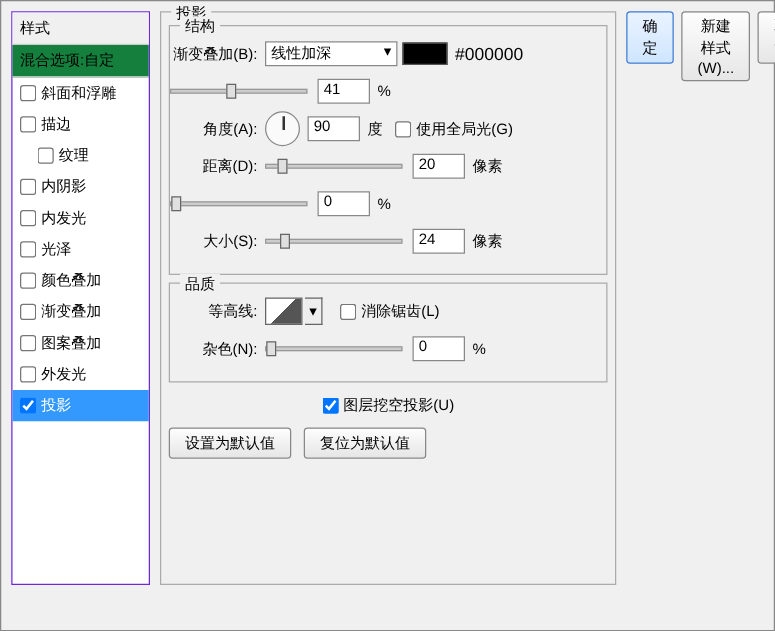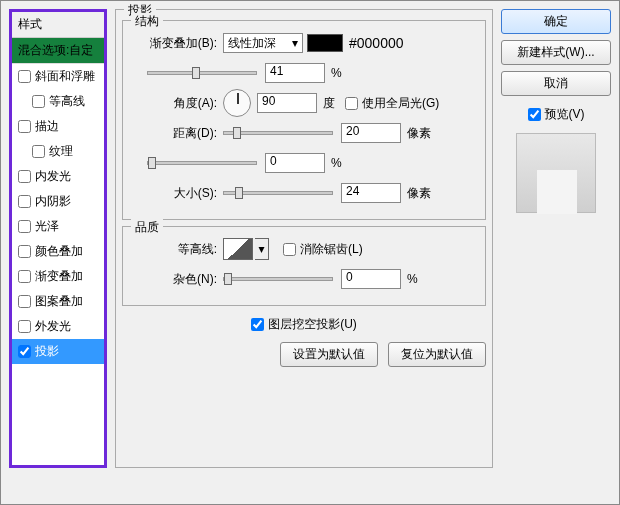--- a/index.html
+++ b/index.html
@@ -2,87 +2,83 @@
 <html><head>
 <meta charset="utf-8">
 <style>
 *{box-sizing:border-box;margin:0;padding:0;font-family:"Microsoft YaHei",SimSun,sans-serif;font-size:12px}
 body{background:#a8c8d8}
 .window{width:620px;height:505px;background:#f0f0f0;border:1px solid #888;position:relative}
 .titlebar{height:28px;background:linear-gradient(#fff,#e8e8e8);border-bottom:1px solid #ccc;display:flex;align-items:center;padding-left:8px}
 .titlebar-title{flex:1}
 .close-btn{width:46px;height:20px;background:linear-gradient(#e07070,#c83030);border:1px solid #a02020;border-radius:0 0 3px 3px;display:flex;align-items:center;justify-content:center;color:#fff;margin-right:4px;margin-top:-8px;cursor:pointer}
 .content{display:flex;padding:8px;gap:8px;height:calc(100% - 28px)}
-.left-panel{width:98px;border:3px solid #6d28d9;background:#fff}
+.left-panel{width:111px;border:1px solid #6d28d9;background:#fff}
 .left-header{background:#f0f0f0;border-bottom:1px solid #ccc;padding:4px 6px}
 .left-sub{background:#15803d;border-bottom:1px solid #ddd;padding:4px 6px}
 .style-list{}
 .style-item{padding:4px 6px;display:flex;gap:4px;cursor:pointer}
 .style-item.sub{padding-left:20px}
 .style-item.sel{background:#3399ff;color:#fff}
 .style-item input[type=checkbox]{margin:0}
 .mid-panel{flex:1;position:relative}
-.fieldset{border:1px solid #aaa;padding:10px 24px 8px;margin-bottom:6px;position:relative}
+.fieldset{border:1px solid #aaa;padding:10px 0 8px;margin-bottom:6px;position:relative}
 .legend{position:absolute;top:-8px;left:8px;background:#f0f0f0;padding:0 4px}
 .row{display:flex;align-items:center;margin-bottom:6px;height:24px}
 .row-label{width:76px;text-align:right;padding-right:6px}
-.combo{width:80px;height:20px;border:1px solid #888;background:#fff;display:flex;align-items:center;padding:0 4px;justify-content:space-between}
+.combo{width:106px;height:20px;border:1px solid #888;background:#fff;display:flex;padding:0 4px;justify-content:space-between}
 .swatch{width:36px;height:18px;border:1px solid #555;margin-left:4px}
 .hex{margin-left:6px;font-size:14px}
 .slider{width:110px;height:4px;background:#ccc;border:1px solid #999;position:relative;margin-right:8px}
 .thumb{position:absolute;top:-5px;width:8px;height:12px;background:#e0e0e0;border:1px solid #666}
-.numfield{width:60px;height:20px;border:1px solid #888;background:#fff;text-align:left;padding:0 4px}
+.numfield{width:42px;height:20px;border:1px solid #888;background:#fff;text-align:left;padding:0 4px}
 .unit{margin-left:6px}
 .dial{width:28px;height:28px;border:1px solid #888;border-radius:50%;background:#fafafa;position:relative;margin-right:6px}
 .dial-hand{position:absolute;width:2px;height:11px;background:#333;left:13px;top:3px;transform-origin:50% 11px}
 .chk{display:flex;align-items:center;gap:4px}
 .contour-sw{width:30px;height:22px;border:1px solid #666;background:linear-gradient(135deg,#fff 0%,#fff 50%,#555 50%,#555 100%);margin-right:2px}
 .mini-drop{width:14px;height:22px;border:1px solid #666;border-left:none;display:flex;align-items:center;justify-content:center;background:#eee}
-.btn-row{display:flex;gap:10px;justify-content:flex-end;margin-top:6px}
+.btn-row{display:flex;gap:10px;justify-content:flex-start;margin-top:6px}
 .btn{border:1px solid #888;background:linear-gradient(#fdfdfd,#e6e6e6);padding:3px 12px;border-radius:3px;cursor:pointer}
-.right-panel{width:110px;display:flex;flex-direction:column;gap:6px;align-items:center}
+.right-panel{width:110px;display:flex;flex-direction:row;gap:6px;align-items:flex-start}
 .right-panel .btn{width:100%;text-align:center}
 .btn.primary{border:1px solid #3a7bd5;background:linear-gradient(#eaf3ff,#cfe6ff)}
 .preview-box{width:80px;height:80px;background:linear-gradient(#e8e8e8,#cfcfcf);border:1px solid #bbb;margin:4px auto;position:relative}
 .preview-inner{position:absolute;left:20px;top:36px;width:40px;height:44px;background:#f4f4f4}
 .section-title{position:absolute;top:-8px;left:8px;background:#f0f0f0;padding:0 4px}
 .outer-fieldset{border:1px solid #aaa;position:relative;padding:10px 6px 6px;height:100%}
 </style>
 </head>
 <body>
 
 <div class="window">
   <div class="content">
     <div class="left-panel">
       <div class="left-header">样式</div>
       <div class="left-sub">混合选项:自定</div>
       <div class="style-list" id="style-list">
           <div class="style-item">
             <input type="checkbox" style="">
             <span>斜面和浮雕</span>
           </div>
+          <div class="style-item">
+            <input type="checkbox" style="">
+            <span>描边</span>
+          </div>
           <div class="style-item sub">
             <input type="checkbox" style="">
-            <span>等高线</span>
-          </div>
-          <div class="style-item">
-            <input type="checkbox" style="">
-            <span>描边</span>
-          </div>
-          <div class="style-item sub">
-            <input type="checkbox" style="">
             <span>纹理</span>
           </div>
           <div class="style-item">
             <input type="checkbox" style="">
+            <span>内阴影</span>
+          </div>
+          <div class="style-item">
+            <input type="checkbox" style="">
             <span>内发光</span>
-          </div>
-          <div class="style-item">
-            <input type="checkbox" style="">
-            <span>内阴影</span>
           </div>
           <div class="style-item">
             <input type="checkbox" style="">
             <span>光泽</span>
           </div>
           <div class="style-item">
             <input type="checkbox" style="">
             <span>颜色叠加</span>
           </div>
           <div class="style-item">

